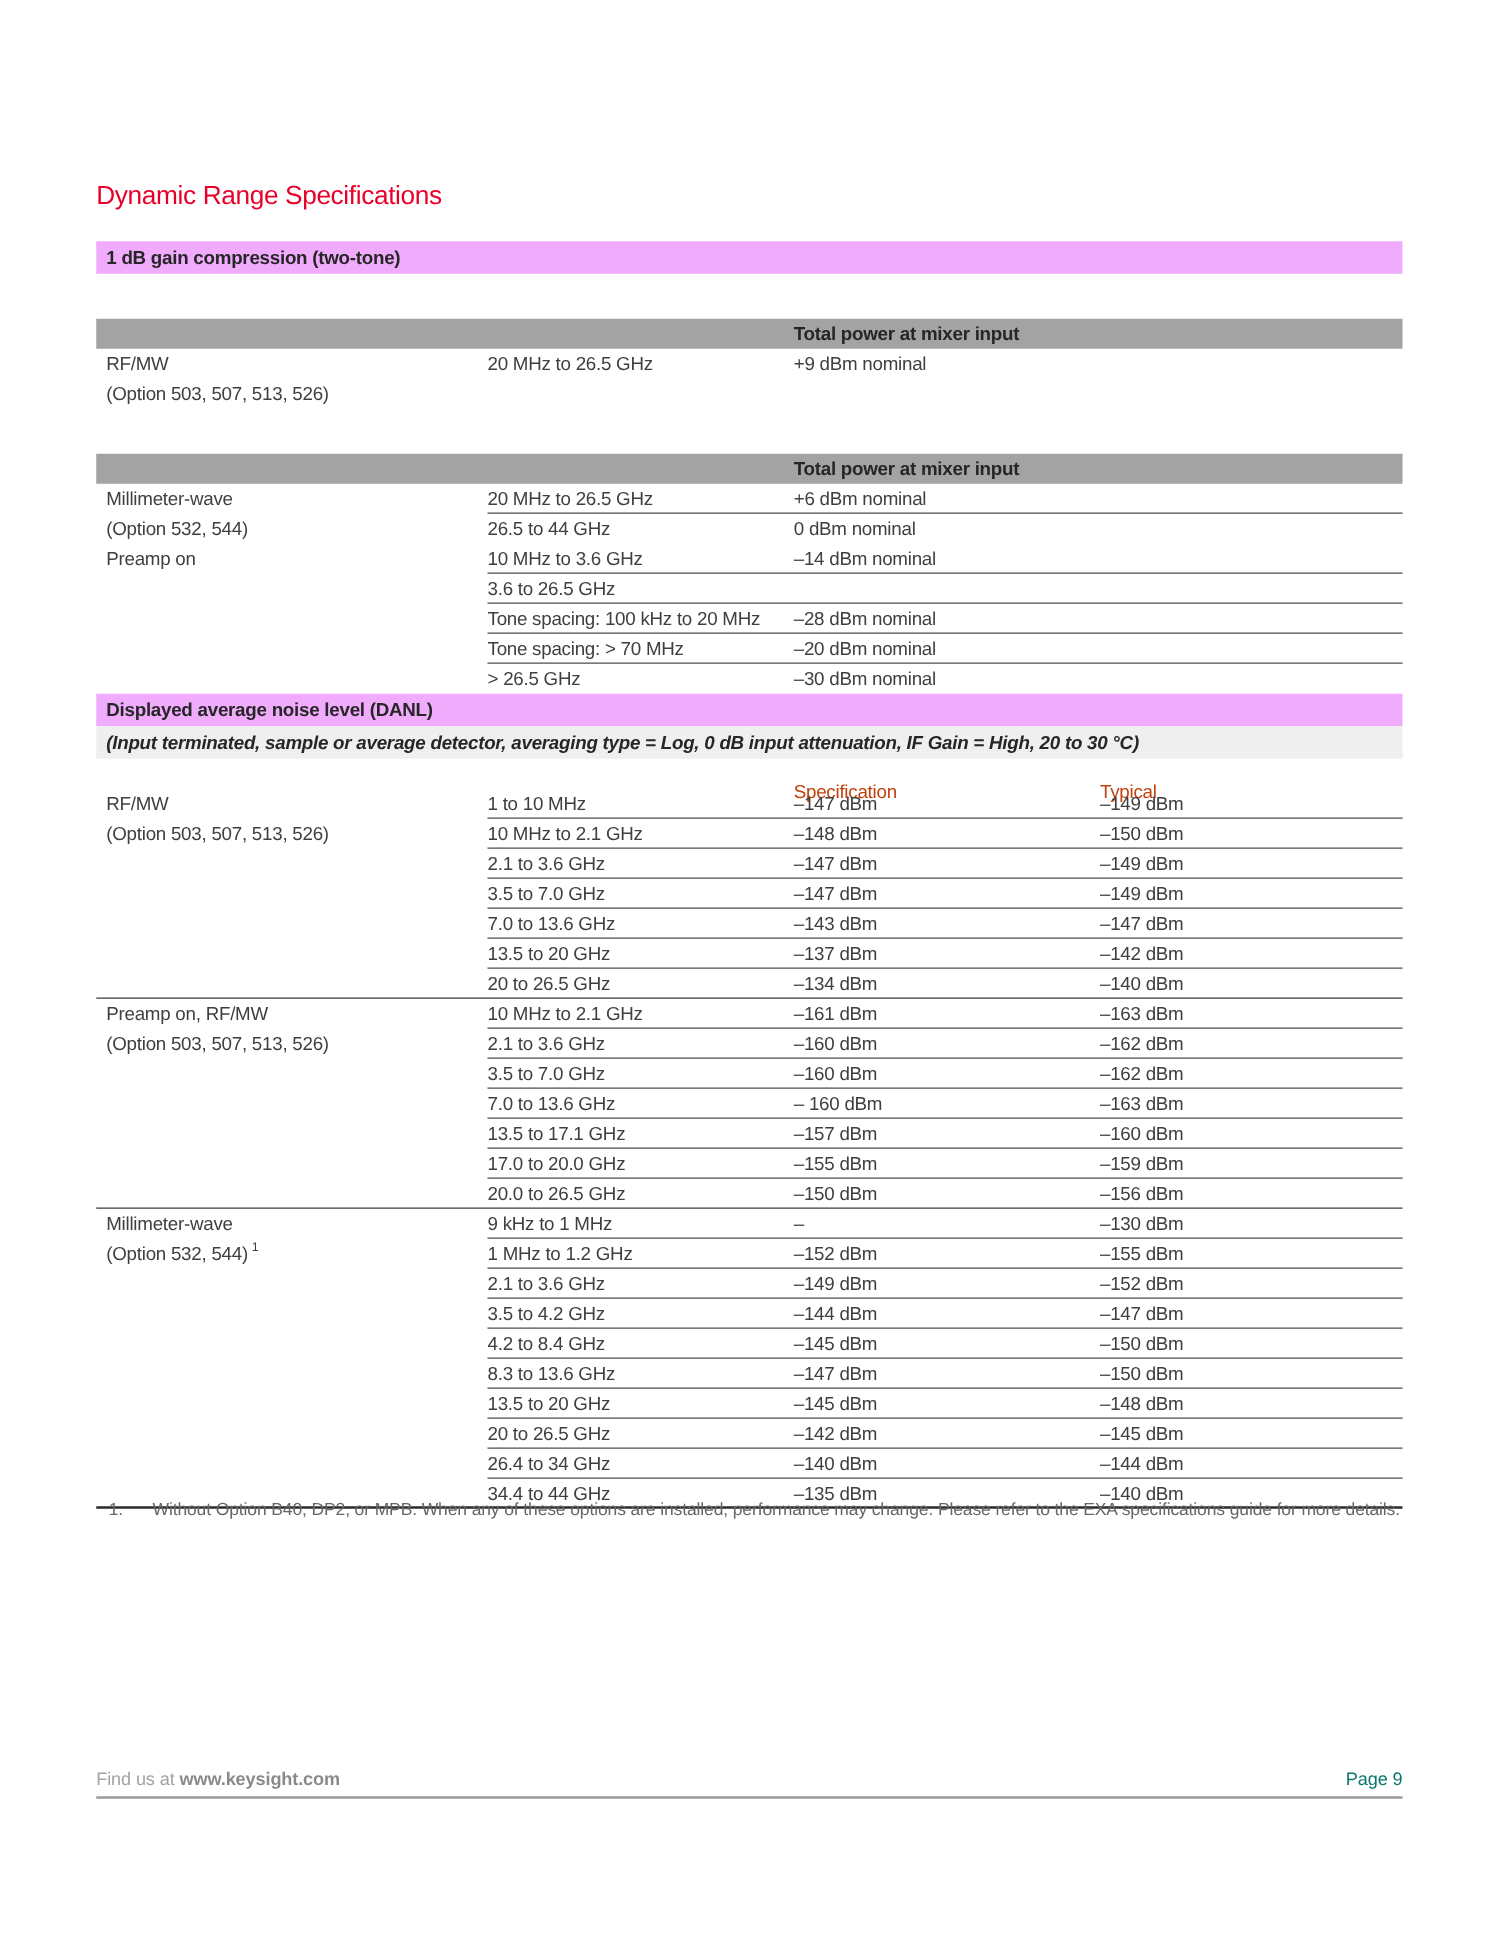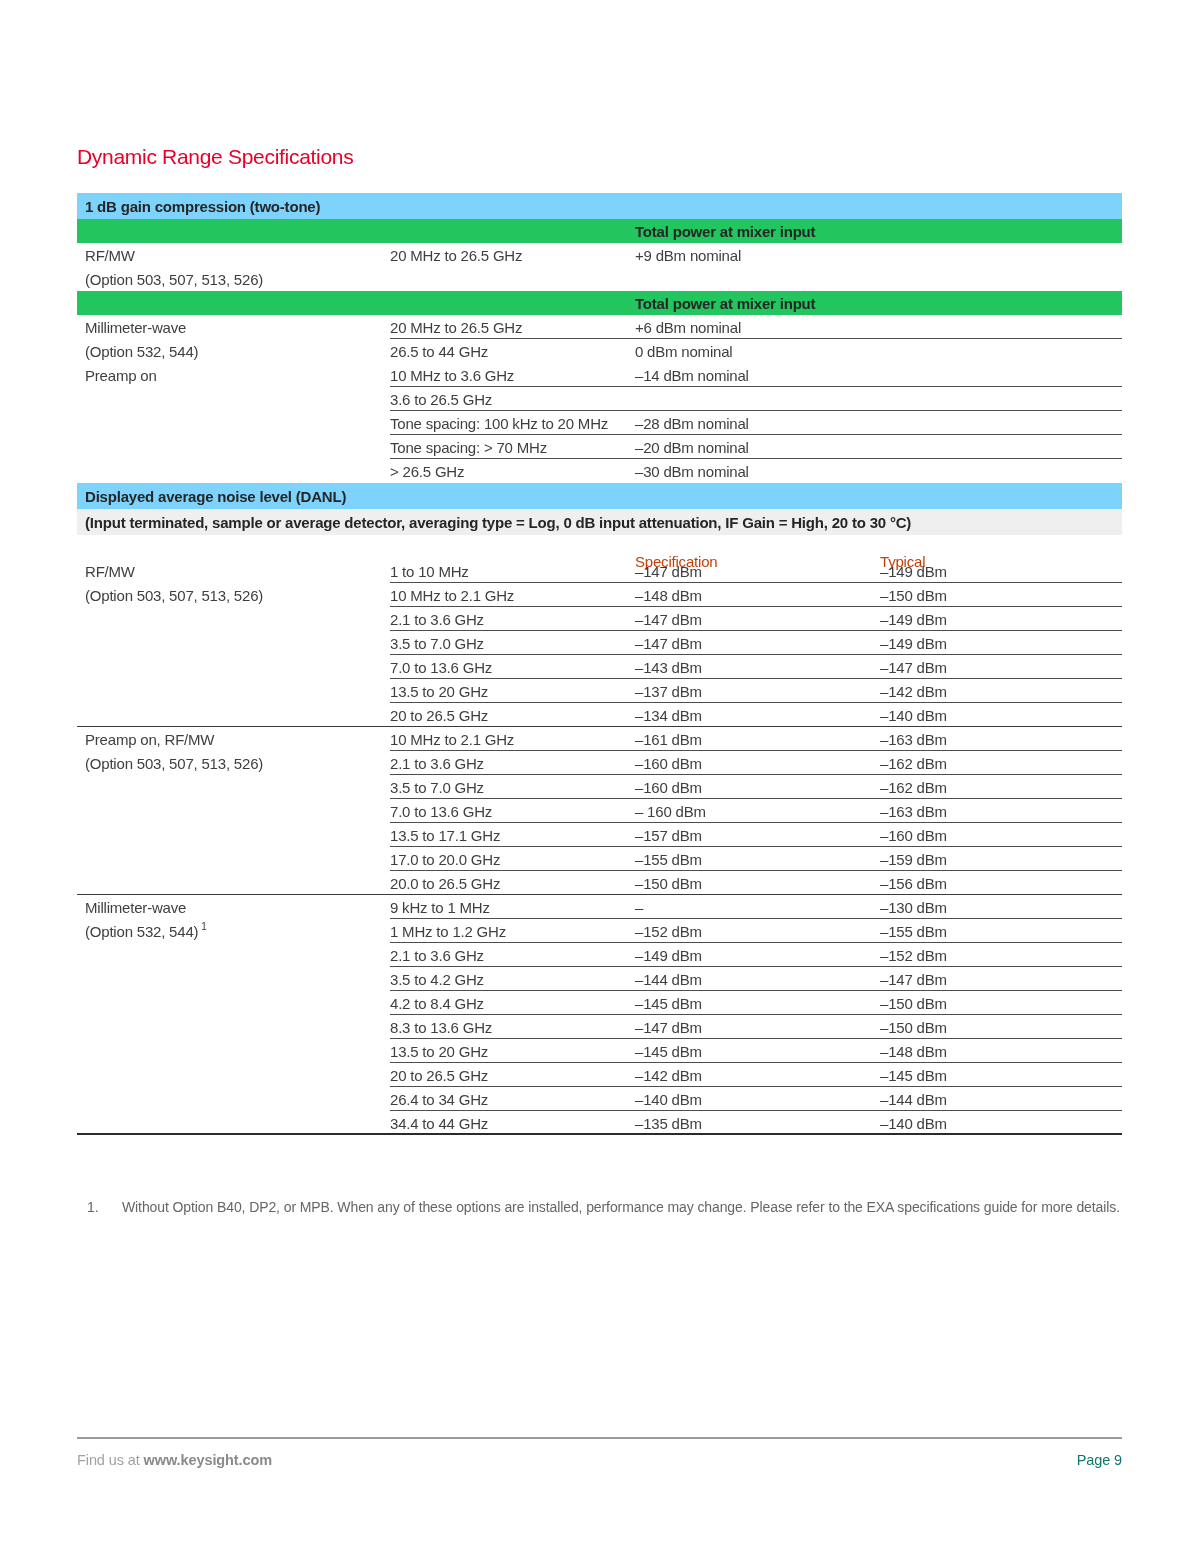--- a/index.html
+++ b/index.html
@@ -14,23 +14,23 @@
   #title{
     position:absolute;left:77px;top:131px;
     font-size:21px;font-weight:400;letter-spacing:-0.3px;
     color:#e90029;
   }
   #spec-table{
     position:absolute;left:77px;top:193px;width:1045px;
     font-size:15px;letter-spacing:-0.2px;
   }
   .t-row{position:relative;height:24px;}
-  .t-row.sec{height:26px;background:#7dd3fc;}
-  .t-row.subhdr{height:26px;background:#efefef;}
-  .t-row.band{background:#22c55e;}
+  .t-row.sec{height:26px;background:#f0abfc;}
+  .t-row.subhdr{height:26px;background:#efefef;font-style:italic;}
+  .t-row.band{background:#a3a3a3;margin-top:36px;}
   .cell{
     position:absolute;top:0;bottom:0;
     display:flex;align-items:center;
     white-space:nowrap;
   }
   .c1{left:8px;}
   .c2{left:313px;}
   .c3{left:558px;}
   .c4{left:803px;}
   .sec .c1, .subhdr .c1, .band .c3{font-weight:700;color:#262626;}
@@ -42,21 +42,21 @@
   #footnote{
     position:absolute;left:77px;top:1196px;width:1045px;
     display:flex;font-size:14px;line-height:22px;color:#666666;letter-spacing:-0.1px;
   }
   #footnote .fn-num{width:45px;padding-left:10px;box-sizing:border-box;flex:none;}
   #footnote .fn-text{flex:1;max-width:1000px;}
   #footer-rule{
     position:absolute;left:77px;top:1437px;width:1045px;height:2px;background:#9b9b9b;
   }
   #footer{
-    position:absolute;left:77px;top:1452px;width:1045px;
+    position:absolute;left:77px;top:1416px;width:1045px;
     font-size:14.5px;color:#a2a2a2;letter-spacing:-0.1px;
   }
   #footer .site{font-weight:700;color:#8a8a8a;text-decoration:none;}
   #footer .pageno{position:absolute;right:0;top:0;color:#0f766e;}
 </style>
 </head>
 <body>
 
 <div id="page">
 

